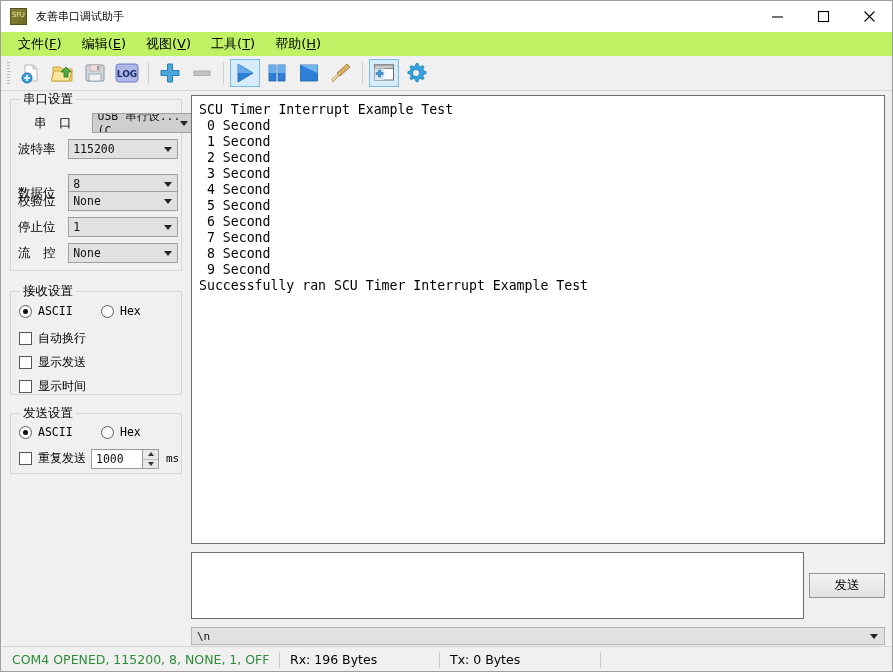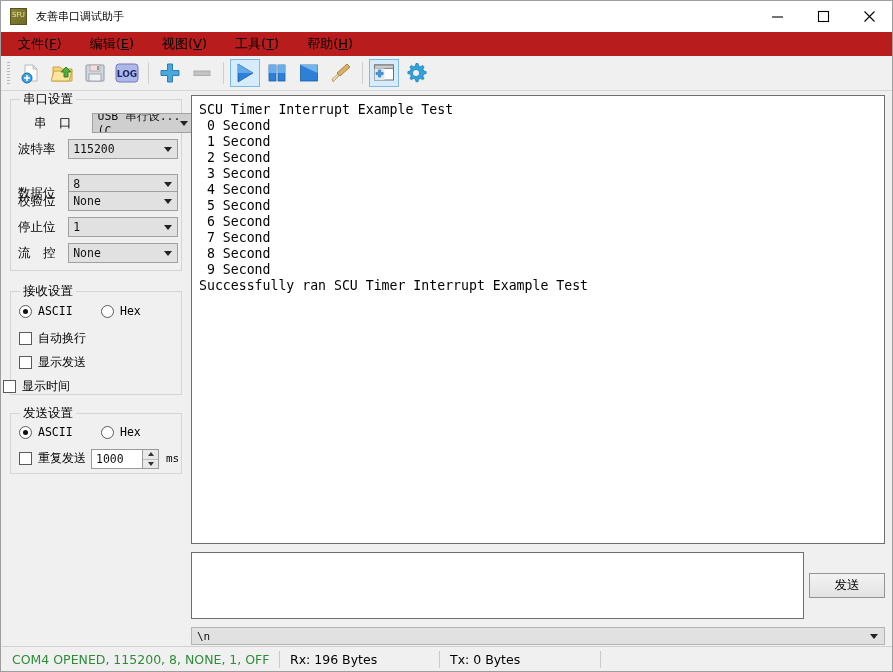--- a/index.html
+++ b/index.html
@@ -43,23 +43,22 @@
   .wbtn {
     width: 46px; height: 31px; display: flex; align-items: center;
     justify-content: center; font-size: 13px; color: #000;
     font-family: "DejaVu Sans", sans-serif;
   }
   #win-controls { position: absolute; right: 0; top: 0; display: flex; }
 
   
   #menubar {
     position: absolute; left: 0; top: 31px; width: 891px; height: 24px;
-    background: #b91c1c; display: flex; align-items: center;
+    background: #bef264; display: flex; align-items: center;
     padding-left: 8px;
-    gap: 8px;
   }
   .menu-item {
     font-size: 13px; color: #000; padding: 2px 9px; margin-right: 2px;
     font-family: "DejaVu Sans", sans-serif; white-space: nowrap;
   }
   .menu-item u { text-decoration: underline; }
 
   
   #toolbar {
     position: absolute; left: 0; top: 55px; width: 891px; height: 35px;
@@ -405,21 +404,21 @@
     </div>
 
     <div class="opt" style="left:17px; top:239px;">
       <span class="check"></span>
       <span class="t">自动换行</span>
     </div>
     <div class="opt" style="left:17px; top:263px;">
       <span class="check"></span>
       <span class="t">显示发送</span>
     </div>
-    <div class="opt" style="left:1px; top:287px;">
+    <div class="opt" style="left:17px; top:287px;">
       <span class="check"></span>
       <span class="t">显示时间</span>
     </div>
 
     <div class="groupbox" style="left:8px; top:322px; width:172px; height:61px;">
       <div class="gb-title">发送设置</div>
     </div>
 
     <div class="opt" style="left:17px; top:334px;">
       <span class="radio on"></span>

